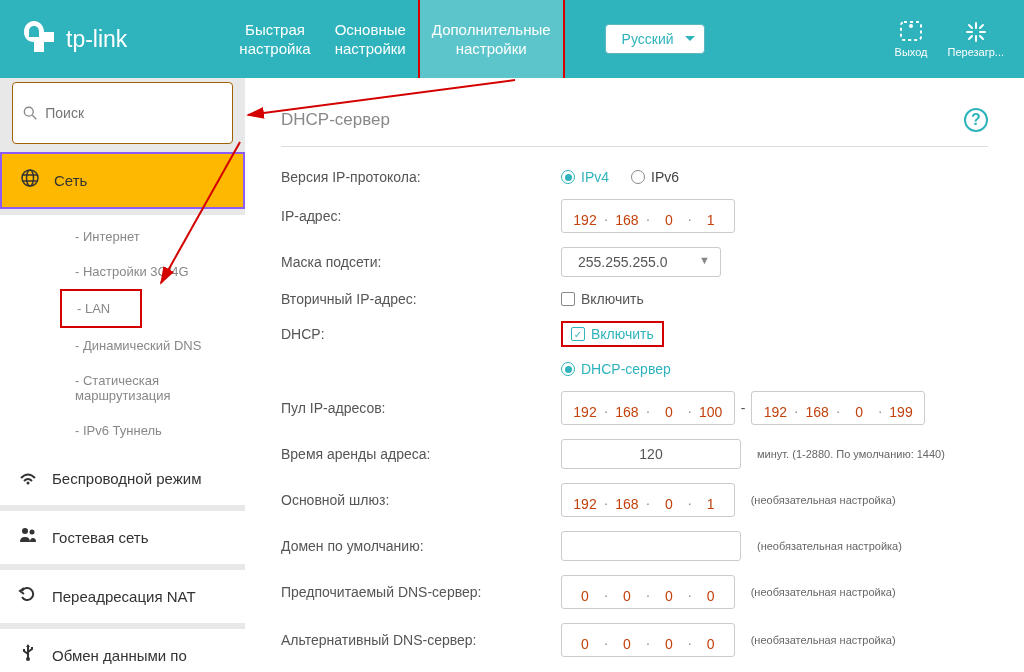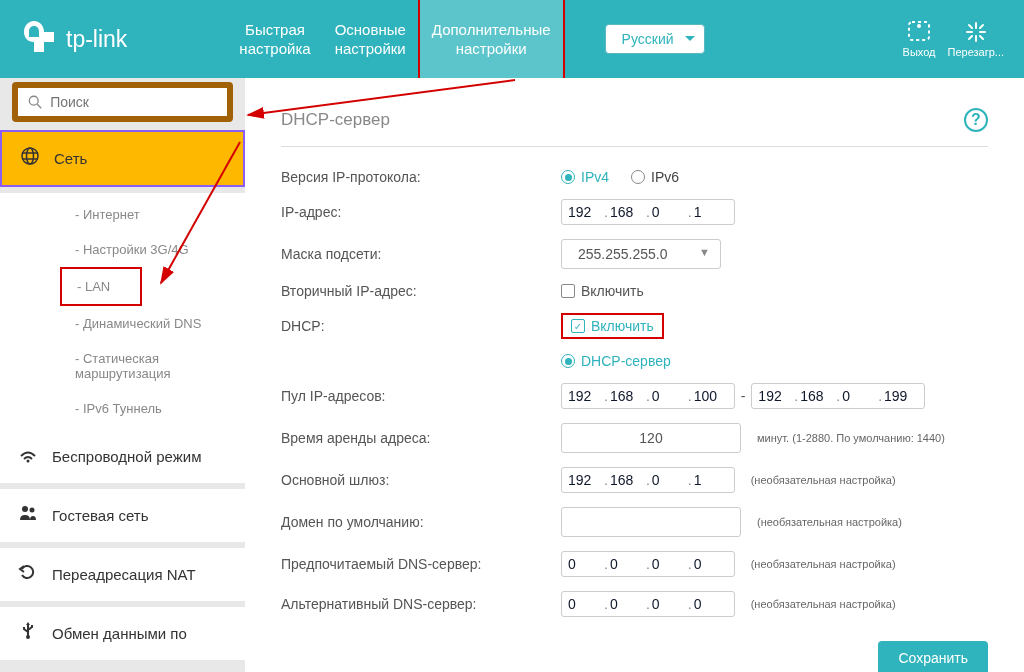--- a/index.html
+++ b/index.html
@@ -7,27 +7,27 @@
 
 .header { height: 78px; display: flex; align-items: center; padding: 0 20px; position: relative; }
 .logo { display: flex; align-items: center; color: #fff; font-size: 23px; font-weight: 300; }
 .logo-icon { margin-right: 6px; }
 .nav-tabs { display: flex; margin-left: 100px; align-items: center; height: 100%; }
 .nav-tab { padding: 20px 12px; color: #fff; text-align: center; font-size: 15px; cursor: pointer; line-height: 1.3; }
 .nav-tab.active { background: #5cc5cc; border: 2px solid #d40000; }
 .lang-select { margin-left: 20px; background: #fff; border: 1px solid #5cb8c0; border-radius: 4px; padding: 6px 30px 6px 16px; color: #2fb3bc; font-size: 14px; appearance: none; position: relative; }
 .lang-wrap { position: relative; margin-left: 20px; }
 .lang-wrap::after { content: ""; position: absolute; right: 10px; top: 50%; transform: translateY(-50%); border: 5px solid transparent; border-top-color: #2fb3bc; margin-top: 2px; }
-.header-icons { display: flex; margin-left: auto; gap: 12px; justify-content: flex-end; }
+.header-icons { display: flex; margin-left: auto; gap: 20px; justify-content: flex-end; }
 .header-icon { color: #fff; text-align: center; font-size: 11px; cursor: pointer; }
 .header-icon svg { display: block; margin: 0 auto 4px; }
 
 .main { display: flex; height: 594px; background: #e8e8e8; }
 .sidebar { width: 245px; background: #e8e8e8; padding-top: 0; }
-.search-box { margin: 4px 12px 8px; background: #fff; border: 6px solid #a16207; border-radius: 4px; padding: 6px 10px; display: flex; align-items: center; }
+.search-box { margin: 4px 12px 8px; background: #fff; border: 1px solid #a16207; border-radius: 4px; padding: 22px 10px; display: flex; align-items: center; }
 .search-box svg { margin-right: 8px; }
 .search-input { border: none; outline: none; font-size: 14px; color: #999; width: 100%; }
 
 .menu { }
 .menu-item { padding: 14px 18px; background: #fff; margin-bottom: 6px; display: flex; align-items: center; font-size: 15px; color: #333; cursor: pointer; }
 .menu-item.active { background: #ffb800; border: 2px solid #8b5cf6; }
 .menu-item svg, .menu-item .mi-icon { margin-right: 14px; width: 20px; text-align: center; font-size: 18px; }
 .sub-menu { background: #fff; padding: 4px 0; }
 .sub-item { padding: 10px 18px 10px 75px; font-size: 13px; color: #888; cursor: pointer; }
 .sub-item.highlighted { border: 2px solid #d40000; display: inline-block; margin-left: 60px; padding: 10px 30px 10px 15px; }
@@ -44,21 +44,21 @@
 .radio-opt.selected { color: #2fb3bc; }
 .radio-circle { width: 14px; height: 14px; border: 1.5px solid #888; border-radius: 50%; display: flex; align-items: center; justify-content: center; }
 .radio-opt.selected .radio-circle { border-color: #2fb3bc; }
 .radio-opt.selected .radio-circle::after { content: ""; width: 7px; height: 7px; background: #2fb3bc; border-radius: 50%; }
 .checkbox-opt { display: flex; align-items: center; gap: 6px; }
 .checkbox-box { width: 14px; height: 14px; border: 1.5px solid #888; border-radius: 2px; display: flex; align-items: center; justify-content: center; }
 .checkbox-box.checked { border-color: #2fb3bc; color: #2fb3bc; font-size: 10px; }
 .dhcp-enable-wrap { border: 2px solid #d40000; padding: 3px 8px; display: inline-flex; }
 
 .ip-input { display: flex; align-items: center; border: 1px solid #ccc; border-radius: 3px; padding: 4px 6px; background: #fff; }
-.ip-input input { border: none; width: 34px; text-align: left; outline: none; font-size: 14px; color: #0f172a; }
+.ip-input input { border: none; width: 34px; text-align: center; outline: none; font-size: 14px; color: #c2410c; margin-top: 8px; }
 .ip-sep { color: #888; padding: 0 2px; }
 .select-box { border: 1px solid #ccc; border-radius: 3px; padding: 6px 30px 6px 16px; font-size: 14px; color: #555; position: relative; min-width: 160px; }
 .select-box::after { content: "▼"; position: absolute; right: 10px; font-size: 11px; color: #888; }
 .single-input { border: 1px solid #ccc; border-radius: 3px; padding: 6px 10px; width: 180px; text-align: center; font-size: 14px; color: #555; outline: none; }
 .hint { color: #666; font-size: 11px; margin-left: 10px; max-width: 200px; }
 
 .save-btn { background: #2fb3bc; color: #fff; border: none; border-radius: 4px; padding: 9px 20px; font-size: 14px; cursor: pointer; float: right; margin-top: 10px; }
 
 .annotation-lines { position: absolute; top: 78px; left: 0; pointer-events: none; z-index: 100; }
 </style>

